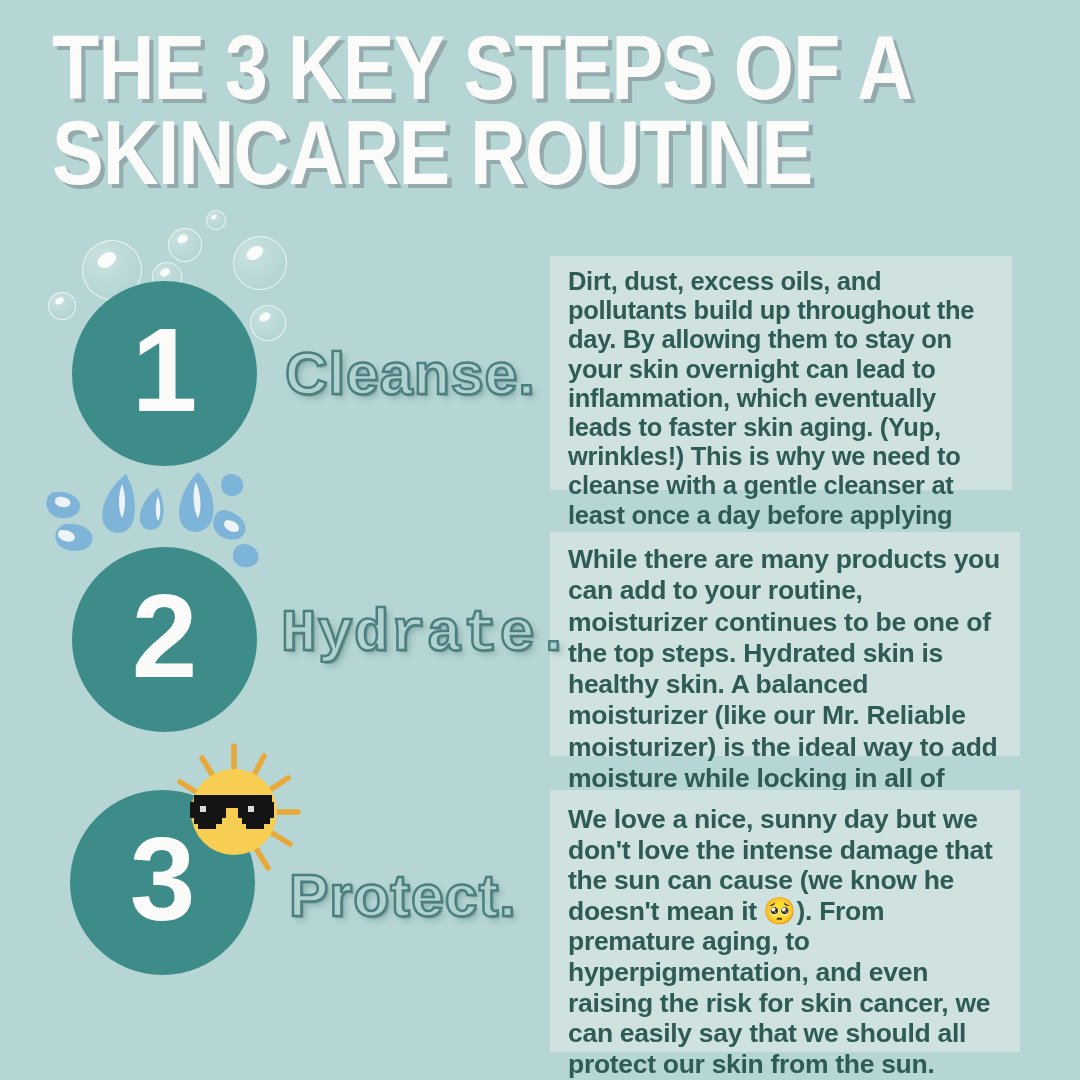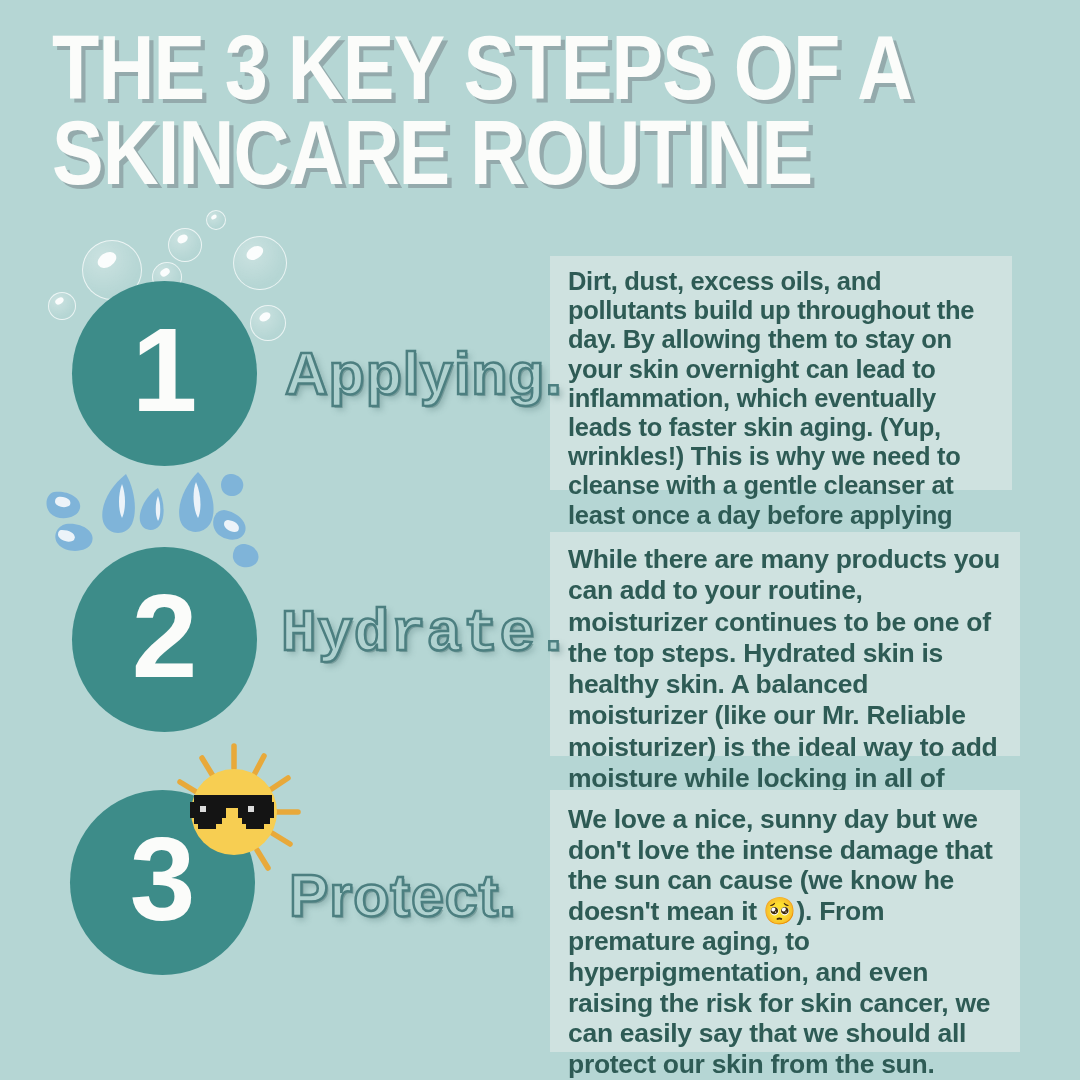--- a/index.html
+++ b/index.html
@@ -202,21 +202,21 @@
       <g fill="#ffffff" opacity="0.85">
         <rect x="40" y="64" width="6" height="6"></rect>
         <rect x="88" y="64" width="6" height="6"></rect>
       </g>
     </svg>
   </div>
 
   <div class="step-circle" style="left:72px; top:281px;">
     <span class="step-num">1</span>
   </div>
-  <div class="step-label" style="left:285px; top:340px;">Applying.</div>
+  <div class="step-label" style="left:285px; top:340px;">Cleanse.</div>
 
   <div class="text-box" id="box-1">
     <p>Dirt, dust, excess oils, and pollutants build up throughout the day.  By allowing them to stay on your skin overnight can lead  to inflammation, which eventually leads to faster skin aging. (Yup, wrinkles!) This is why we need to cleanse with a gentle cleanser at least once a day before applying product.</p>
   </div>
 
   <div class="step-circle" style="left:72px; top:547px;">
     <span class="step-num">2</span>
   </div>
   <div class="step-label" style="left:281px; top:601px;font-family:Liberation Mono, monospace;">Hydrate.</div>
 

